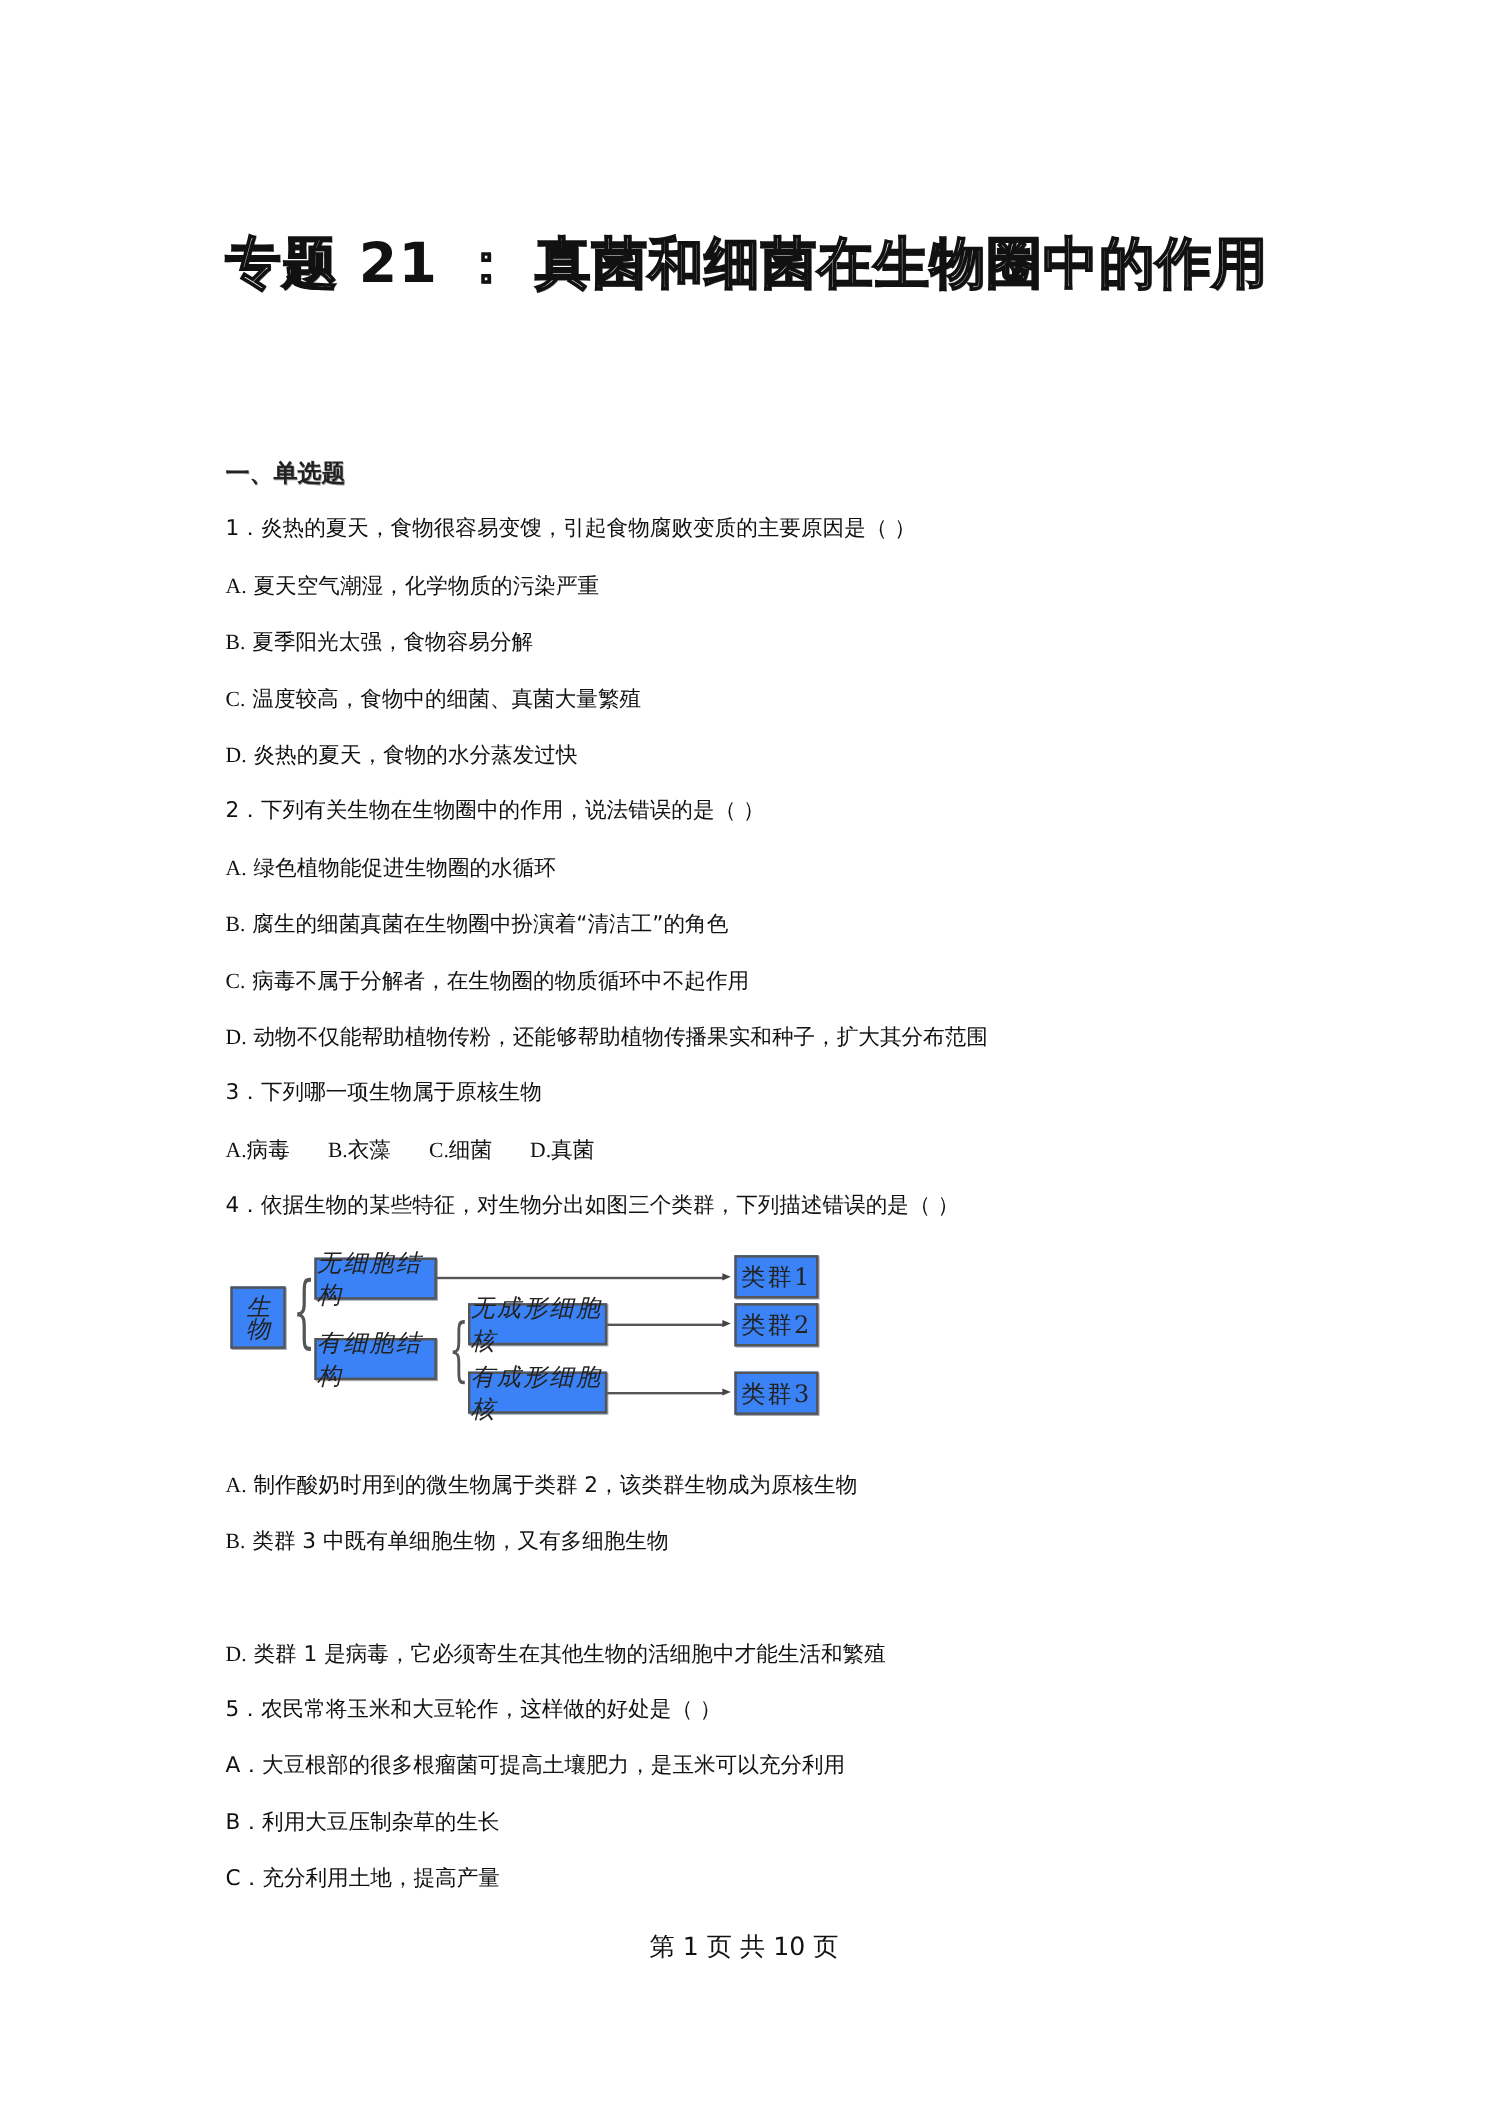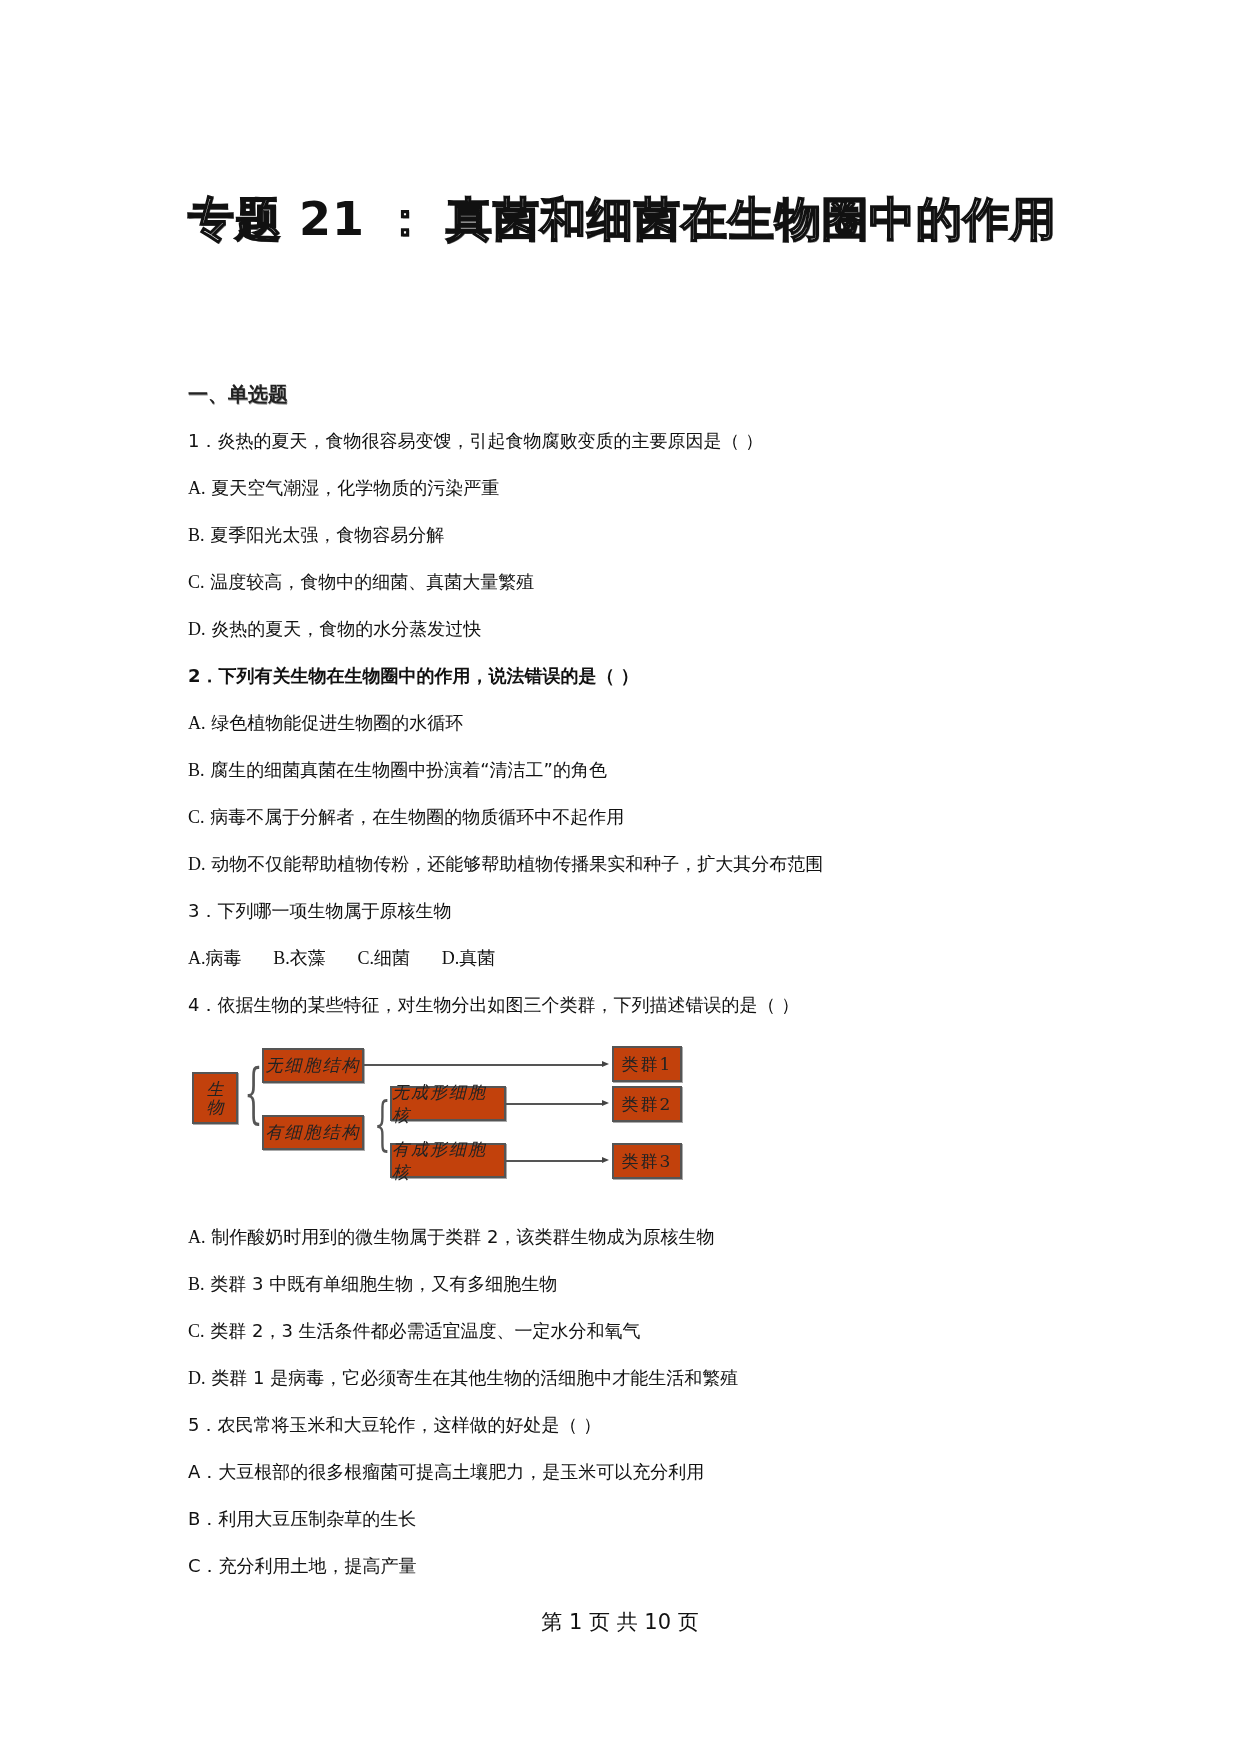--- a/index.html
+++ b/index.html
@@ -64,24 +64,24 @@
   .diagram {
     position: absolute;
     left: 190px;
     top: 1040px;
     width: 500px;
     height: 145px;
   }
   .dbox {
     position: absolute;
     border: 2px solid #555555;
-    background: #c2410c;
+    background: #3b82f6;
     box-shadow: 1px 1px 0 #aaaaaa;
     font-family: "DejaVu Serif", "Liberation Serif", serif;
-    font-size: 17px;
+    font-size: 20px;
     color: #222222;
     display: flex;
     align-items: center;
     justify-content: center;
     font-style: italic;
     letter-spacing: 2px;
     box-sizing: border-box;
   }
   .dline {
     position: absolute;
@@ -137,21 +137,21 @@
   </div>
   <div class="line" style="top:569px;">
     <span class="lat">C.</span>
     <span>温度较高，食物中的细菌、真菌大量繁殖</span>
   </div>
   <div class="line" style="top:616px;">
     <span class="lat">D.</span>
     <span>炎热的夏天，食物的水分蒸发过快</span>
   </div>
 
-  <div class="line" style="top:663px;font-weight:bold;">2．下列有关生物在生物圈中的作用，说法错误的是（      ）</div>
+  <div class="line" style="top:663px;">2．下列有关生物在生物圈中的作用，说法错误的是（      ）</div>
   <div class="line" style="top:710px;">
     <span class="lat">A.</span>
     <span>绿色植物能促进生物圈的水循环</span>
   </div>
   <div class="line" style="top:757px;">
     <span class="lat">B.</span>
     <span>腐生的细菌真菌在生物圈中扮演着“清洁工”的角色</span>
   </div>
   <div class="line" style="top:804px;">
     <span class="lat">C.</span>
@@ -201,24 +201,20 @@
   </div>
 
   <div class="line" style="top:1224px;">
     <span class="lat">A.</span>
     <span>制作酸奶时用到的微生物属于类群 2，该类群生物成为原核生物</span>
   </div>
   <div class="line" style="top:1271px;">
     <span class="lat">B.</span>
     <span>类群 3 中既有单细胞生物，又有多细胞生物</span>
   </div>
-  <div class="line" style="top:1318px;">
-    <span class="lat">C.</span>
-    <span>类群 2，3 生活条件都必需适宜温度、一定水分和氧气</span>
-  </div>
   <div class="line" style="top:1365px;">
     <span class="lat">D.</span>
     <span>类群 1 是病毒，它必须寄生在其他生物的活细胞中才能生活和繁殖</span>
   </div>
 
   <div class="line" style="top:1412px;">5．农民常将玉米和大豆轮作，这样做的好处是（    ）</div>
   <div class="line" style="top:1459px;">
     <span>A．</span><span>大豆根部的很多根瘤菌可提高土壤肥力，是玉米可以充分利用</span>
   </div>
   <div class="line" style="top:1506px;">

